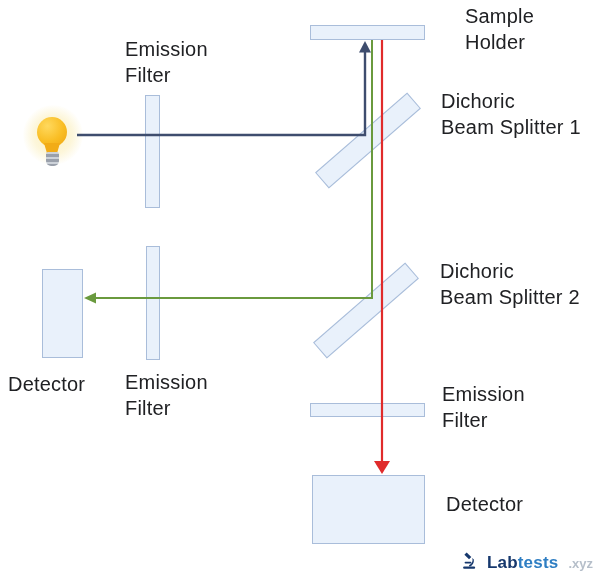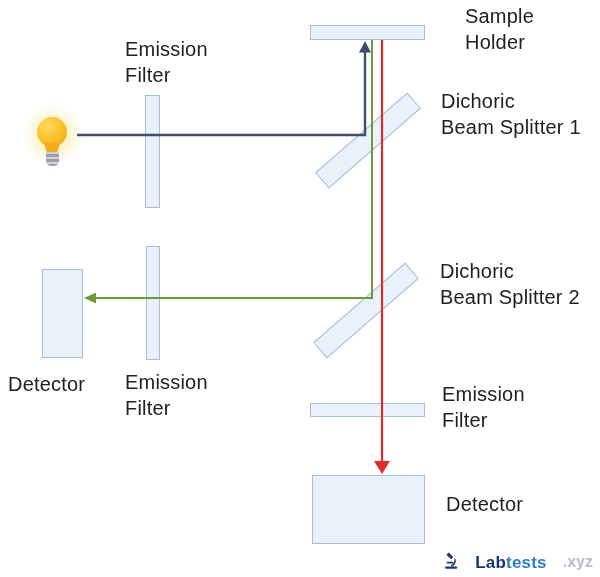--- a/index.html
+++ b/index.html
@@ -30,27 +30,27 @@
     position:absolute;left:44px;top:143px;width:16px;height:10px;background:#f2ac16;
     clip-path:polygon(0 0,100% 0,82% 100%,18% 100%);
   }
   .bulb-base{
     position:absolute;left:46px;top:152px;width:13px;height:14px;
     background:repeating-linear-gradient(180deg,#cdd2d9 0 2.5px,#9aa0ab 2.5px 5px);
     border-radius:2px 2px 5px 5px;
   }
   
   .logo{
-    position:absolute;right:7px;bottom:6px;display:flex;align-items:flex-end;gap:16px;text-align:right;
+    position:absolute;right:7px;bottom:6px;display:flex;align-items:flex-end;gap:10px;text-align:right;
   }
   .logo .scope{width:15px;height:19px;margin-bottom:1px;}
   .logo .brand{font-size:17px;font-weight:800;letter-spacing:0.2px;line-height:1;}
   .logo .brand .p1{color:#16386d;}
   .logo .brand .p2{color:#2e7ec3;}
-  .logo .tld{font-size:16px;font-weight:700;color:#b6bfca;line-height:1;margin-bottom:1px;}
+  .logo .tld{font-size:13px;font-weight:700;color:#b6bfca;line-height:1;margin-bottom:1px;}
 </style>
 </head>
 <body>
 
 <div class="canvas">
 
   <div class="comp" style="left:310px;top:25px;width:115px;height:15px;"></div>
   <div class="comp" style="left:145px;top:95px;width:15px;height:113px;"></div>
   <div class="comp splitter" style="left:307px;top:130px;width:122px;height:21px;"></div>
   <div class="comp splitter" style="left:305px;top:300px;width:122px;height:21px;"></div>

